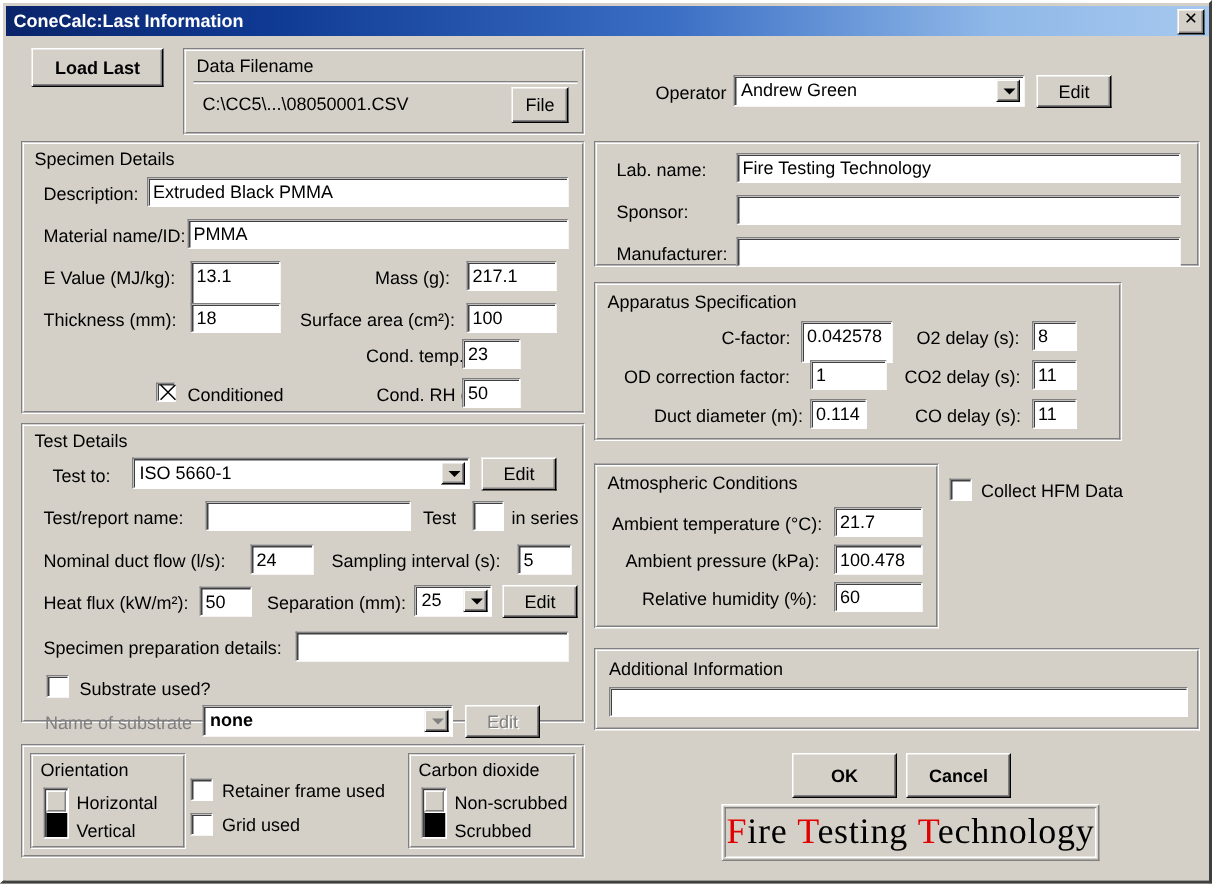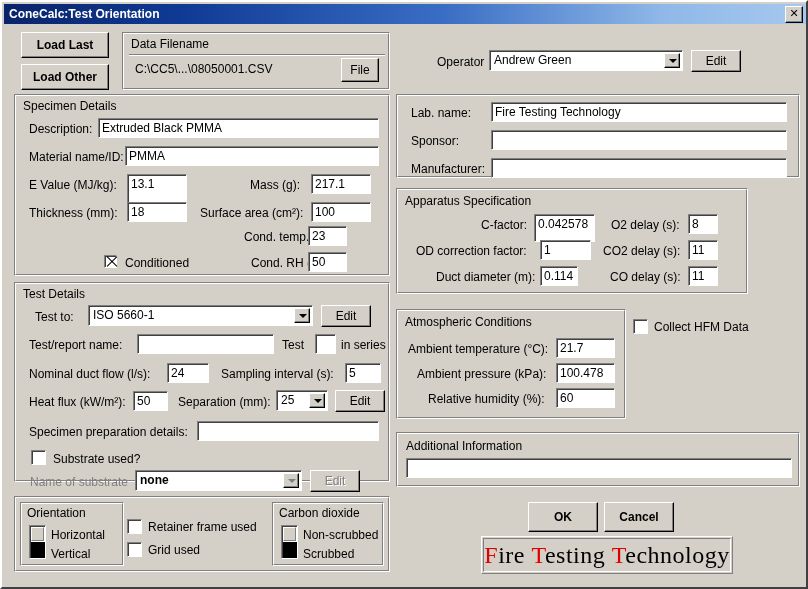--- a/index.html
+++ b/index.html
@@ -266,28 +266,27 @@
     border-bottom: 1px solid #ffffff;
     box-sizing: border-box;
   }
 </style>
 </head>
 <body>
 
 <div id="window">
 
   <div id="titlebar">
-    <span class="title-text">ConeCalc:Test Orientation</span>
+    <span class="title-text">ConeCalc:Last Information</span>
     <div class="close-btn">✕</div>
   </div>
 
   <div id="client">
 
     <div class="btn" style="left:17px; top:8px; width:88px; height:26px; line-height:24px;">Load Last</div>
-    <div class="btn" style="left:17px; top:40px; width:88px; height:26px; line-height:24px;">Load Other</div>
 
     <div class="group" style="left:118px; top:8px; width:268px; height:58px;">
       <div class="group-in"></div>
       <div class="group-title" style="left:8px; top:4px;">Data Filename</div>
       <div class="sunkenline" style="left:6px; top:21px; width:256px;"></div>
       <div class="lbl" style="left:12px; top:29px;">C:\CC5\...\08050001.CSV</div>
       <div class="btn normal" style="left:218px; top:25px; width:38px; height:24px; line-height:22px;">File</div>
     </div>
 
     <div class="group" style="left:10px; top:70px; width:376px; height:182px;">

